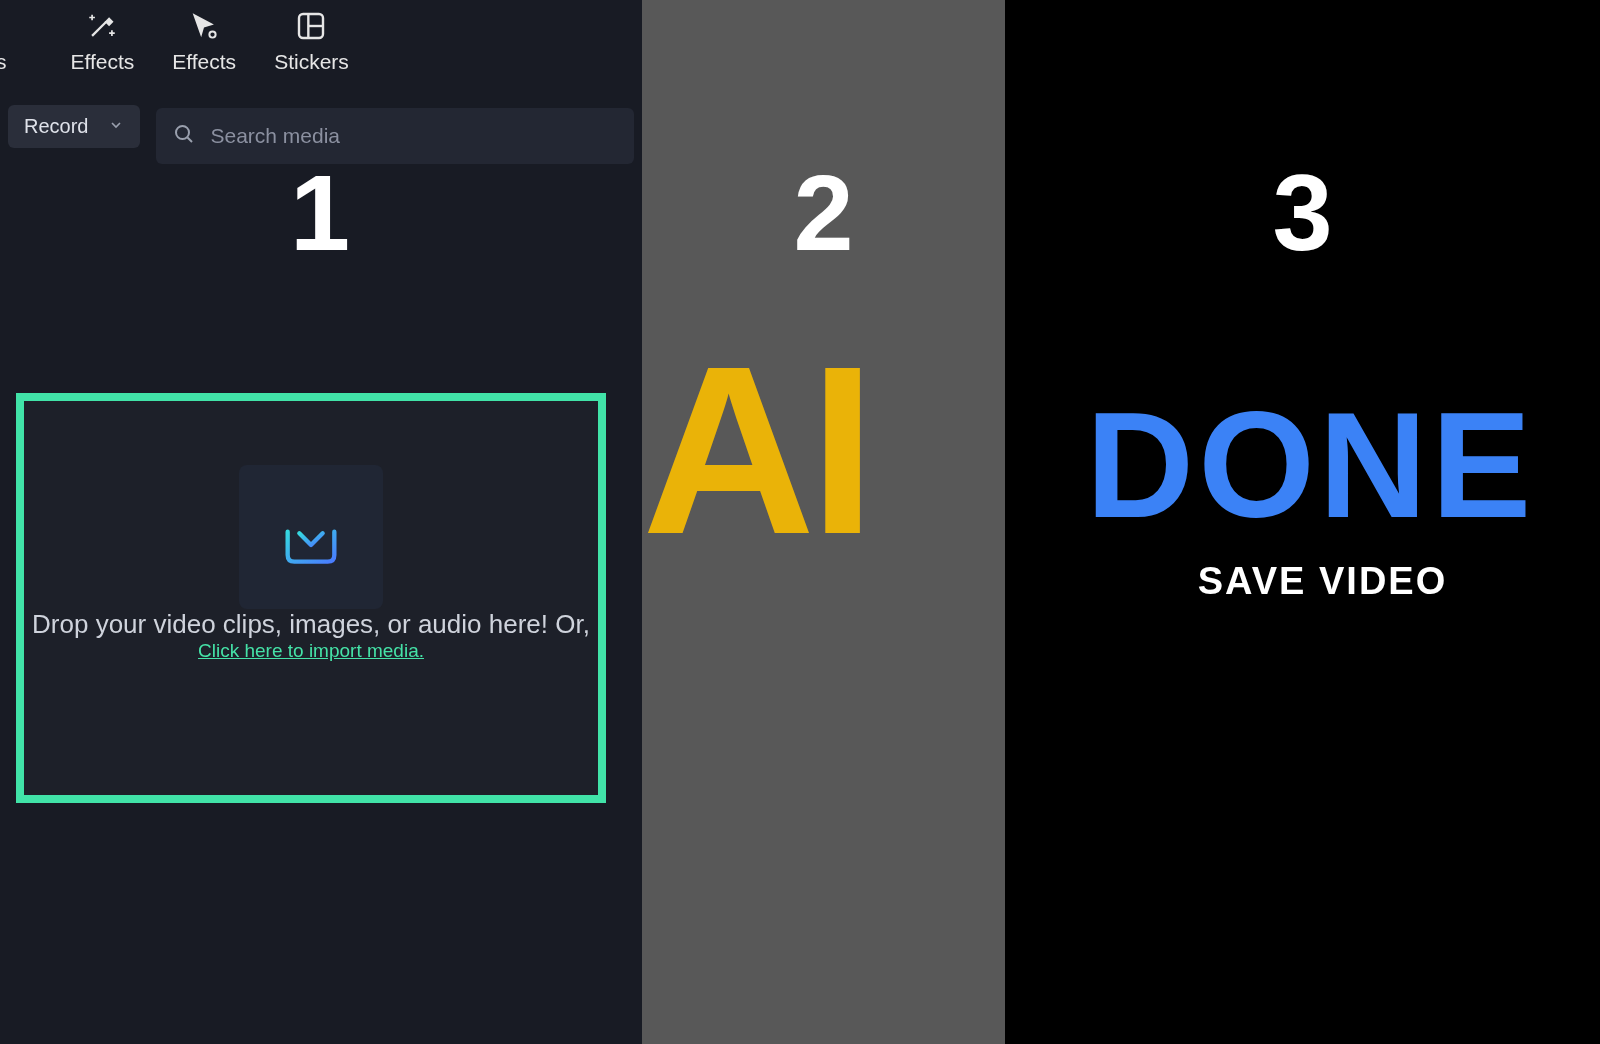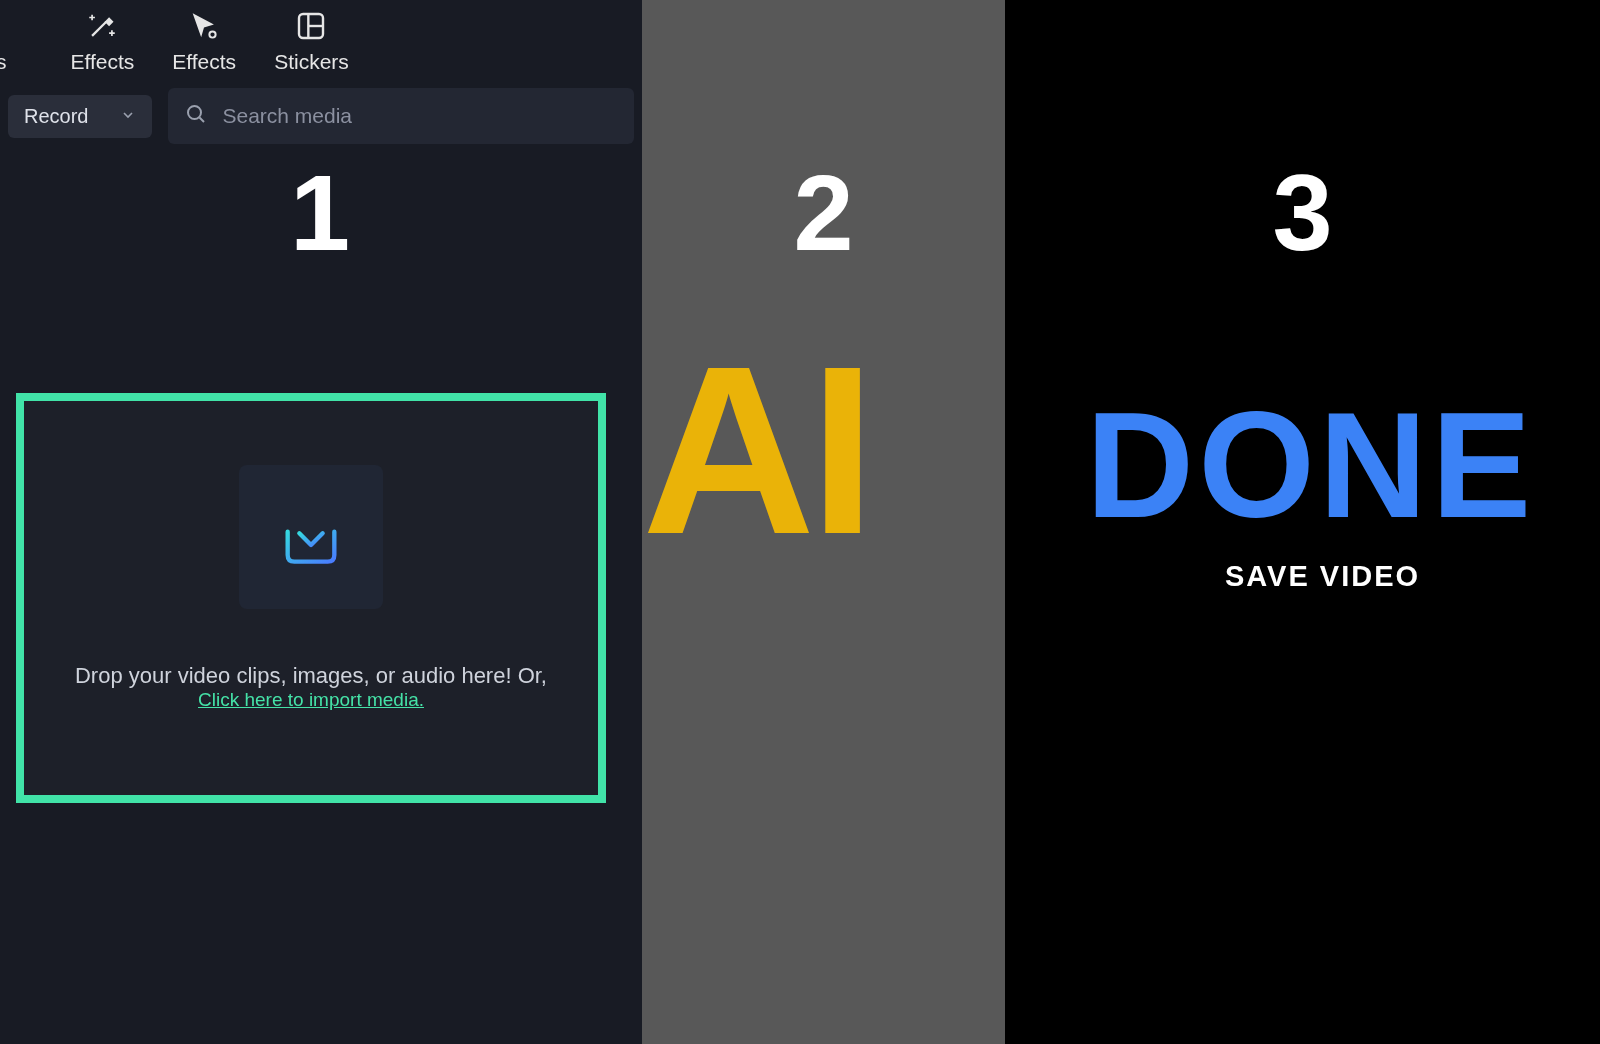--- a/index.html
+++ b/index.html
@@ -14,28 +14,28 @@
       display: flex; align-items: flex-end; gap: 38px; padding: 8px 0 14px 0;
       color: #e6e6e6;
     }
     .tool { display: flex; flex-direction: column; align-items: center; gap: 6px; cursor: pointer; }
     .tool-label { font-size: 21px; }
     .tool-frag { font-size: 21px; align-self: flex-end; padding-bottom: 0; margin-left: -4px; }
     .icon-wrap { width: 36px; height: 36px; display: flex; align-items: center; justify-content: center; }
 
     .subbar { display: flex; align-items: center; gap: 16px; padding: 0 8px 0 8px; }
     .record-dd {
-      display: flex; align-items: center; gap: 32px; background: #2a2e3a;
+      display: flex; align-items: center; gap: 20px; background: #2a2e3a;
       color: #dfe2ea; padding: 10px 16px; border-radius: 6px; cursor: pointer;
       font-size: 20px;
     }
     .chev { color: #9aa0ae; }
     .search-wrap {
       flex: 1; display: flex; align-items: center; gap: 14px;
-      background: #232733; border-radius: 6px; padding: 14px 16px;
+      background: #232733; border-radius: 6px; padding: 14px 16px; margin-top: 20px;
     }
     .search-input {
       flex: 1; border: none; outline: none; background: transparent;
       color: #c9cdd6; font-size: 21px;
     }
     .search-input::placeholder { color: #8b90a0; }
 
     .step-num {
       position: absolute; left: 0; right: 0; text-align: center;
       top: 150px; color: #fff; font-size: 108px; font-weight: 700;
@@ -45,21 +45,21 @@
     .dropzone-outer {
       position: absolute; left: 16px; top: 393px; width: 590px; height: 410px;
       border: 8px solid #41e3a8; background: #1d2029;
       display: flex; flex-direction: column; align-items: center;
     }
     .import-tile {
       margin-top: 64px; width: 144px; height: 144px; background: #202634;
       border-radius: 8px; display: flex; align-items: center; justify-content: center;
       cursor: pointer;
     }
-    .drop-text-1 { margin-top: 54px; color: #cfd3dc; font-size: 22px; }
+    .drop-text-1 { color: #cfd3dc; font-size: 26px; }
     .drop-link   { color: #45e2a7; font-size: 19px; text-decoration: underline; cursor: pointer; }
 
     
     .panel-2 {
       width: 363px; height: 100%; background: #585858;
       display: flex; flex-direction: column; align-items: center; position: relative;
     }
     .panel-2 .step-num-2 {
       position: absolute; top: 150px; left: 0; right: 0; text-align: center;
       color: #fff; font-size: 108px; font-weight: 700; font-family: Arial, sans-serif;
@@ -78,21 +78,21 @@
       position: absolute; top: 150px; left: 0; right: 0; text-align: center;
       color: #fff; font-size: 108px; font-weight: 700; font-family: Arial, sans-serif;
     }
     .done {
       position: absolute; top: 390px; left: 16px; right: 0; text-align: center;
       color: #3b82f6; font-size: 150px; font-weight: 800;
       font-family: "Arial Black", Arial, sans-serif; letter-spacing: 4px; line-height: 1;
     }
     .save {
       position: absolute; top: 560px; width: 100%; text-align: center;
-      color: #fff; font-size: 29px; font-weight: 700;
+      color: #fff; font-size: 38px; font-weight: 700;
       font-family: "Arial Black", Arial, sans-serif; letter-spacing: 2px;
       padding-left: 40px;
     }
   </style>
 </head>
 <body>
 
 <div class="panel-1">
 
   <div class="toolbar">

